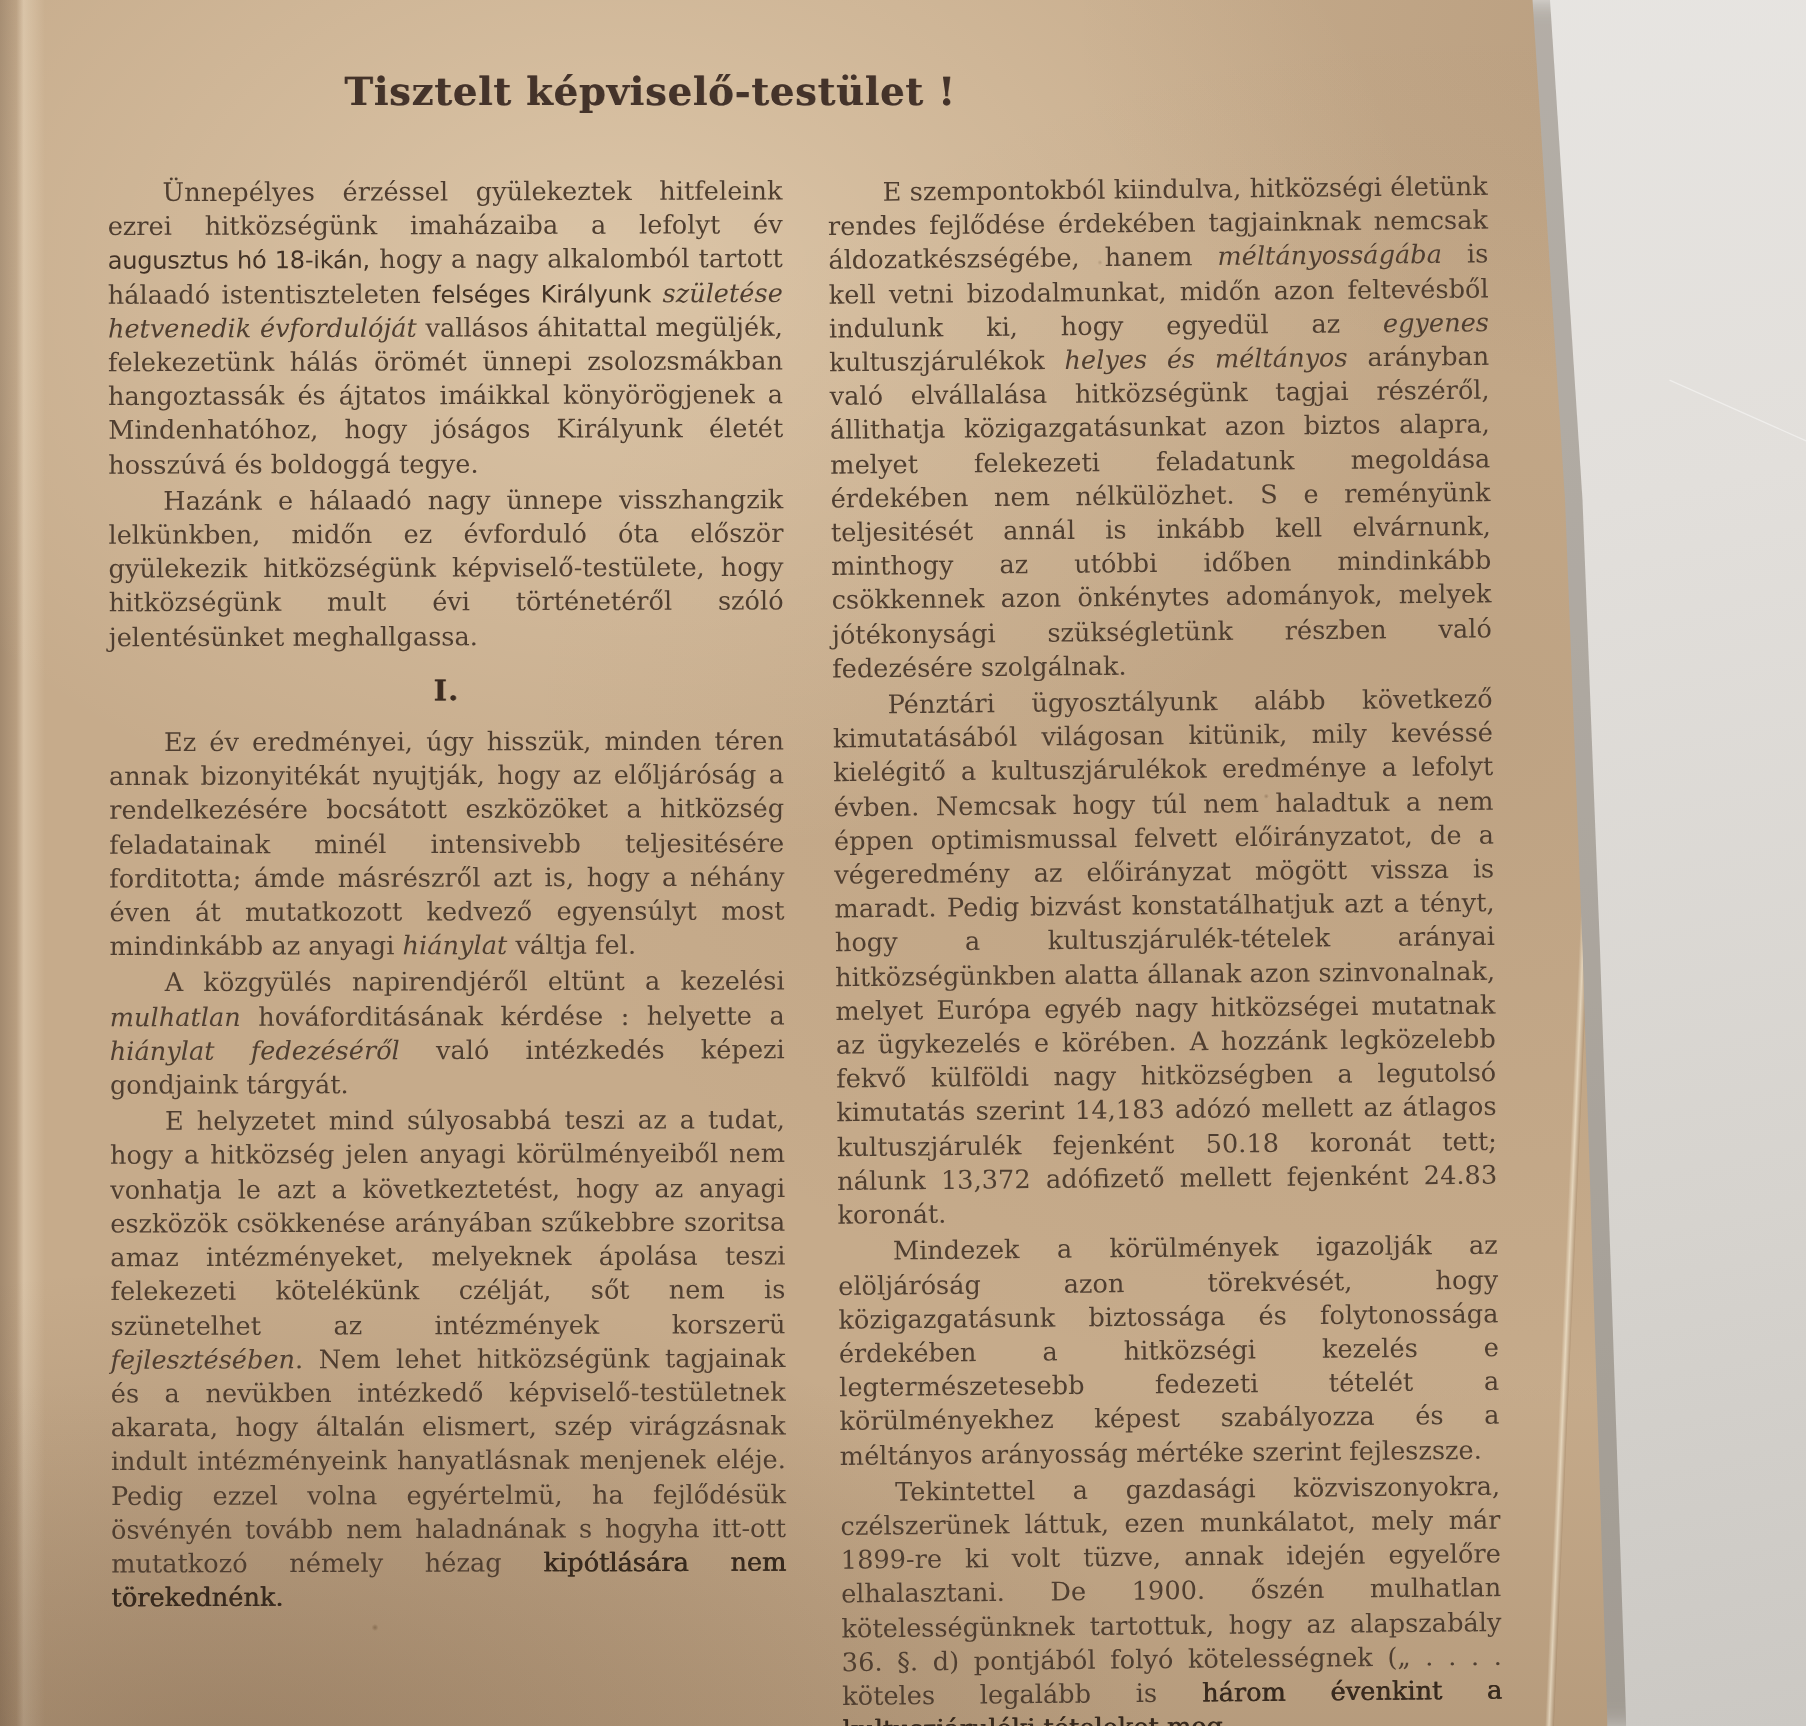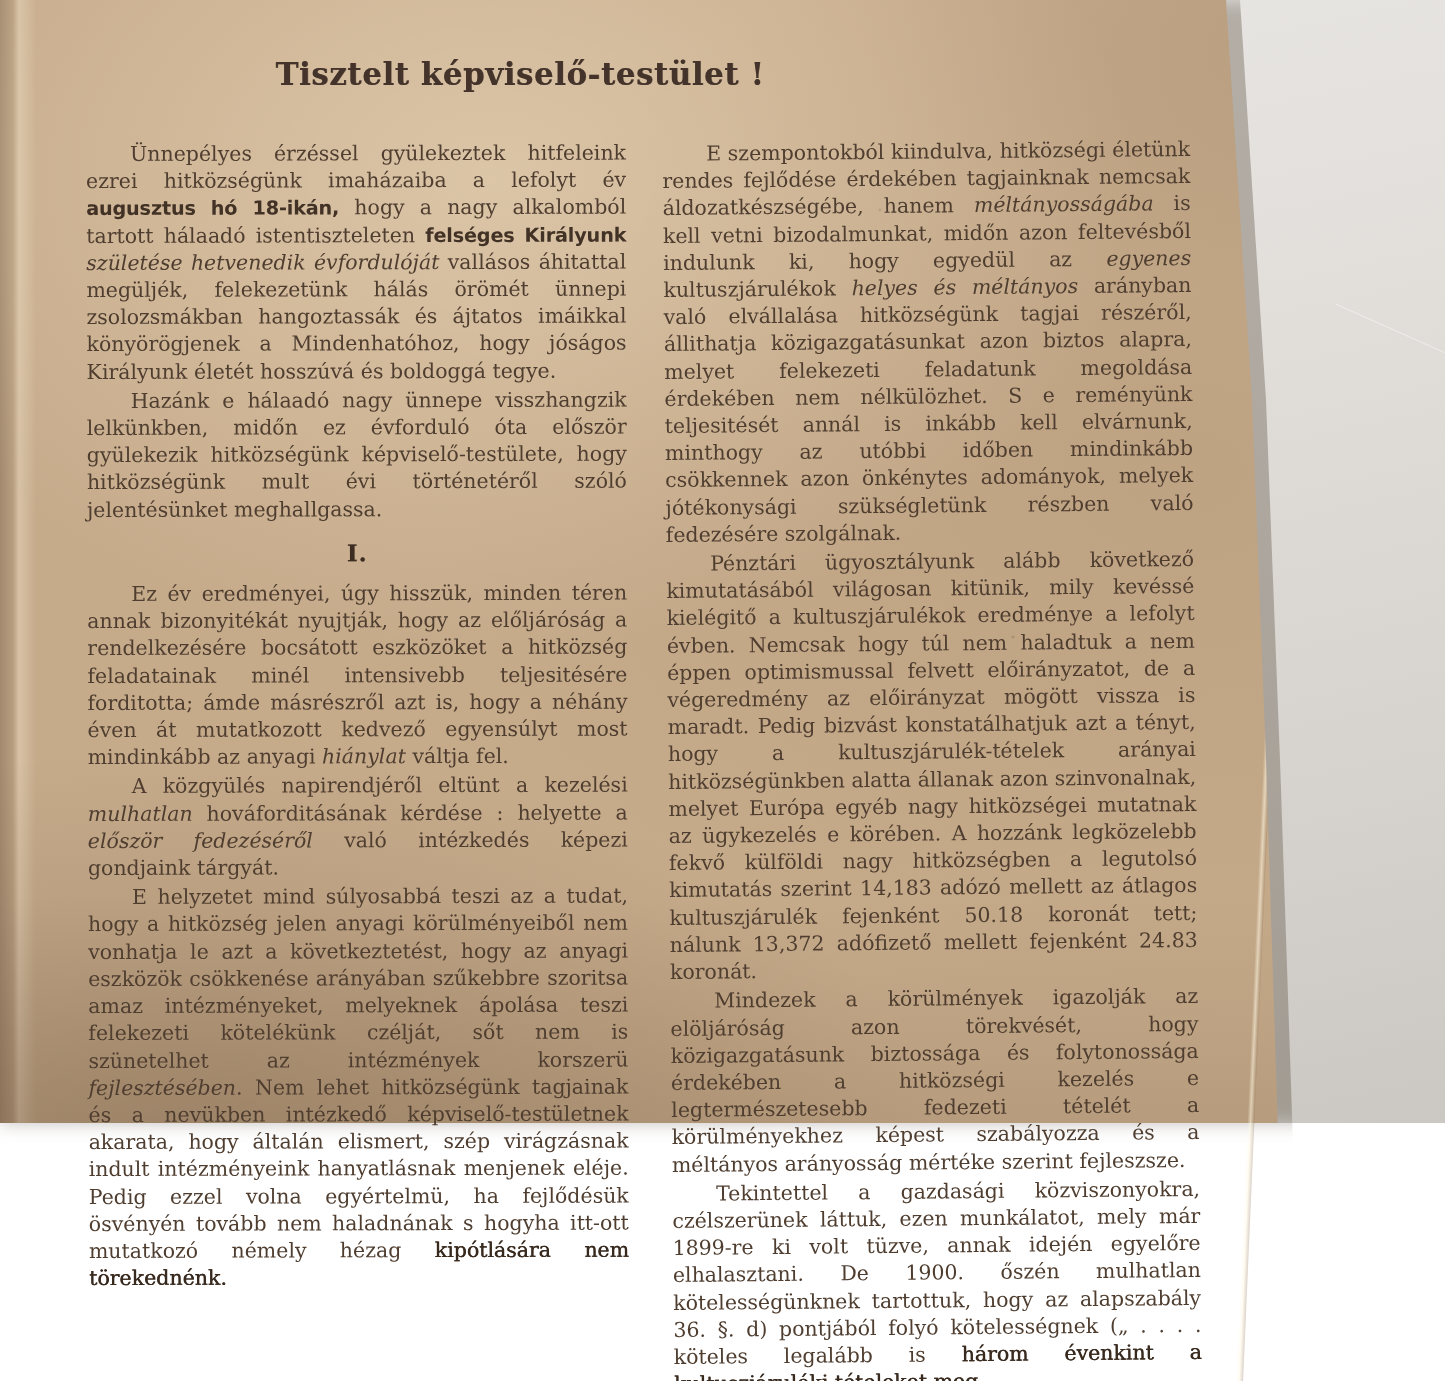--- a/index.html
+++ b/index.html
@@ -2,21 +2,21 @@
 <html><head>
 <meta charset="utf-8">
 <style>
   html,body { margin:0; padding:0; }
   body {
     width:1445px; height:1381px; overflow:hidden;
     font-family:"DejaVu Serif","Liberation Serif",serif;
   }
   
   .photo {
-    position:relative; width:1445px; height:1123px;
+    position:relative; width:1445px; height:1381px;
     background:linear-gradient(168deg,#eae8e5 0%,#e2dfdb 40%,#d6d3ce 75%,#cbc8c3 100%);
   }
   .scratch {
     position:absolute; left:1330px; top:330px; width:130px; height:1px;
     background:rgba(255,255,255,.45); transform:rotate(24deg);
   }
   
   .paper-shadow {
     position:absolute; inset:0;
     clip-path:polygon(0 0,1240px 0,1266px 400px,1280px 760px,1301px 1381px,0 1381px);
@@ -58,41 +58,41 @@
   .col-left  { width:540px; transform:rotate(-.15deg); transform-origin:top left; }
   .col-right { width:528px; transform:rotate(-.55deg); transform-origin:top left; }
   .para { margin:0 0 2px 0; text-indent:44px; }
   .section-heading {
     margin:16px 0 14px 0; text-align:center;
     font-size:23px; font-weight:bold; letter-spacing:1px; color:#3c2c21;
     text-shadow:.5px 0 0 rgba(60,44,33,.6);
   }
   .run-b {
     font-family:"DejaVu Sans","Liberation Sans",sans-serif;
-    font-weight:700; font-size:.94em; letter-spacing:-.2px; color:#423226;
+    font-weight:400; font-size:.94em; letter-spacing:-.2px; color:#423226;
   }
   .run-i { font-style:italic; }
   .run-d { color:#382a1e; text-shadow:.5px 0 0 currentColor; }
 </style>
 </head>
 <body>
 
 <div class="photo">
   <div class="scratch"></div>
   <div class="paper-shadow"></div>
   <div class="paper">
     <div class="edge-highlight"></div>
     <h1 class="title">Tisztelt képviselő-testület !</h1>
     <div class="columns">
       <div class="col col-left">
         <p class="para"><span>Ünnepélyes érzéssel gyülekeztek hitfeleink ezrei hitközségünk imaházaiba a lefolyt év </span><span class="run-b">augusztus hó 18-ikán,</span><span> hogy a nagy alkalomból tartott hálaadó istentiszteleten </span><span class="run-b">felséges Királyunk</span><span> </span><span class="run-i">születése hetvenedik évfordulóját</span><span> vallásos áhitattal megüljék, felekezetünk hálás örömét ünnepi zsolozsmákban hangoztassák és ájtatos imáikkal könyörögjenek a Mindenhatóhoz, hogy jóságos Királyunk életét hosszúvá és boldoggá tegye.</span></p>
         <p class="para"><span>Hazánk e hálaadó nagy ünnepe visszhangzik lelkünkben, midőn ez évforduló óta először gyülekezik hitközségünk képviselő-testülete, hogy hitközségünk mult évi történetéről szóló jelentésünket meghallgassa.</span></p>
         <h2 class="section-heading">I.</h2>
         <p class="para"><span>Ez év eredményei, úgy hisszük, minden téren annak bizonyitékát nyujtják, hogy az előljáróság a rendelkezésére bocsátott eszközöket a hitközség feladatainak minél intensivebb teljesitésére forditotta; ámde másrészről azt is, hogy a néhány éven át mutatkozott kedvező egyensúlyt most mindinkább az anyagi </span><span class="run-i">hiánylat</span><span> váltja fel.</span></p>
-        <p class="para"><span>A közgyülés napirendjéről eltünt a kezelési </span><span class="run-i">mulhatlan</span><span> hováforditásának kérdése : helyette a </span><span class="run-i">először fedezéséről</span><span> való intézkedés képezi gondjaink tárgyát.</span></p>
+        <p class="para"><span>A közgyülés napirendjéről eltünt a kezelési </span><span class="run-i">mulhatlan</span><span> hováforditásának kérdése : helyette a </span><span class="run-i">hiánylat fedezéséről</span><span> való intézkedés képezi gondjaink tárgyát.</span></p>
         <p class="para"><span>E helyzetet mind súlyosabbá teszi az a tudat, hogy a hitközség jelen anyagi körülményeiből nem vonhatja le azt a következtetést, hogy az anyagi eszközök csökkenése arányában szűkebbre szoritsa amaz intézményeket, melyeknek ápolása teszi felekezeti kötelékünk czélját, sőt nem is szünetelhet az intézmények korszerü </span><span class="run-i">fejlesztésében</span><span>. Nem lehet hitközségünk tagjainak és a nevükben intézkedő képviselő-testületnek akarata, hogy általán elismert, szép virágzásnak indult intézményeink hanyatlásnak menjenek eléje. Pedig ezzel volna egyértelmü, ha fejlődésük ösvényén tovább nem haladnának s hogyha itt-ott mutatkozó némely hézag </span><span class="run-d">kipótlására nem törekednénk.</span></p>
       </div>
       <div class="col col-right">
         <p class="para"><span>E szempontokból kiindulva, hitközségi életünk rendes fejlődése érdekében tagjainknak nemcsak áldozatkészségébe, hanem </span><span class="run-i">méltányosságába</span><span> is kell vetni bizodalmunkat, midőn azon feltevésből indulunk ki, hogy egyedül az </span><span class="run-i">egyenes</span><span> kultuszjárulékok </span><span class="run-i">helyes és méltányos</span><span> arányban való elvállalása hitközségünk tagjai részéről, állithatja közigazgatásunkat azon biztos alapra, melyet felekezeti feladatunk megoldása érdekében nem nélkülözhet. S e reményünk teljesitését annál is inkább kell elvárnunk, minthogy az utóbbi időben mindinkább csökkennek azon önkénytes adományok, melyek jótékonysági szükségletünk részben való fedezésére szolgálnak.</span></p>
         <p class="para"><span>Pénztári ügyosztályunk alább következő kimutatásából világosan kitünik, mily kevéssé kielégitő a kultuszjárulékok eredménye a lefolyt évben. Nemcsak hogy túl nem haladtuk a nem éppen optimismussal felvett előirányzatot, de a végeredmény az előirányzat mögött vissza is maradt. Pedig bizvást konstatálhatjuk azt a tényt, hogy a kultuszjárulék-tételek arányai hitközségünkben alatta állanak azon szinvonalnak, melyet Európa egyéb nagy hitközségei mutatnak az ügykezelés e körében. A hozzánk legközelebb fekvő külföldi nagy hitközségben a legutolsó kimutatás szerint 14,183 adózó mellett az átlagos kultuszjárulék fejenként 50.18 koronát tett; nálunk 13,372 adófizető mellett fejenként 24.83 koronát.</span></p>
         <p class="para"><span>Mindezek a körülmények igazolják az elöljáróság azon törekvését, hogy közigazgatásunk biztossága és folytonossága érdekében a hitközségi kezelés e legtermészetesebb fedezeti tételét a körülményekhez képest szabályozza és a méltányos arányosság mértéke szerint fejleszsze.</span></p>
         <p class="para"><span>Tekintettel a gazdasági közviszonyokra, czélszerünek láttuk, ezen munkálatot, mely már 1899-re ki volt tüzve, annak idején egyelőre elhalasztani. De 1900. őszén mulhatlan kötelességünknek tartottuk, hogy az alapszabály 36. §. d) pontjából folyó kötelességnek („ . . . . köteles legalább is </span><span class="run-d">három évenkint a kultuszjáruléki tételeket meg-</span></p>
       </div>
     </div>
   </div>

